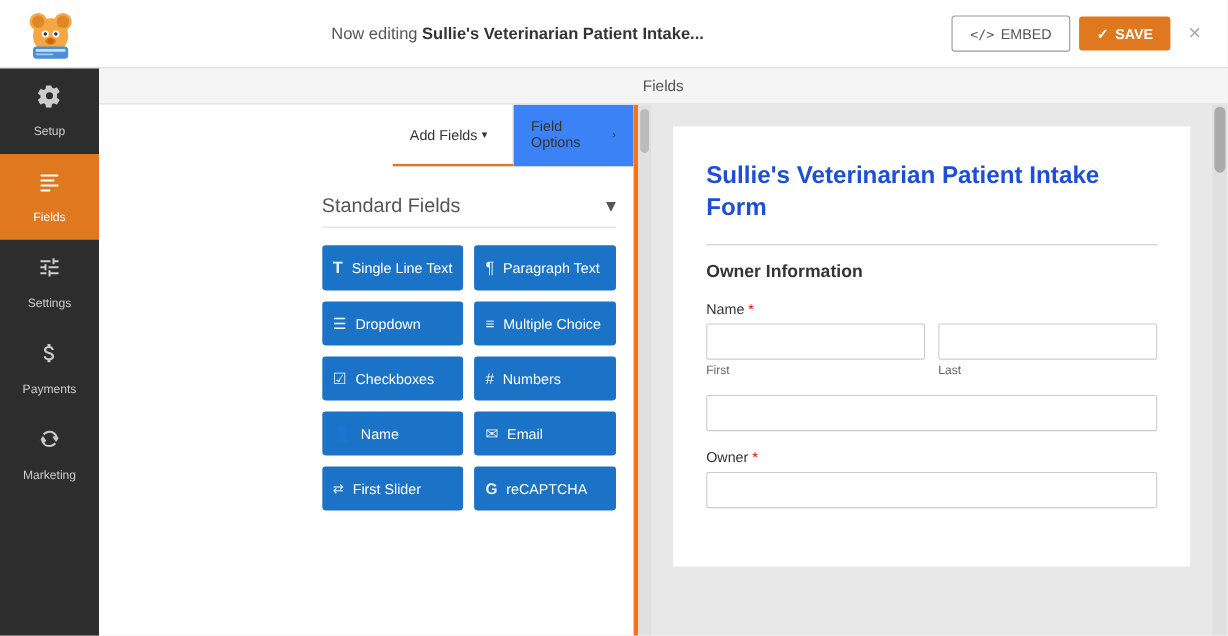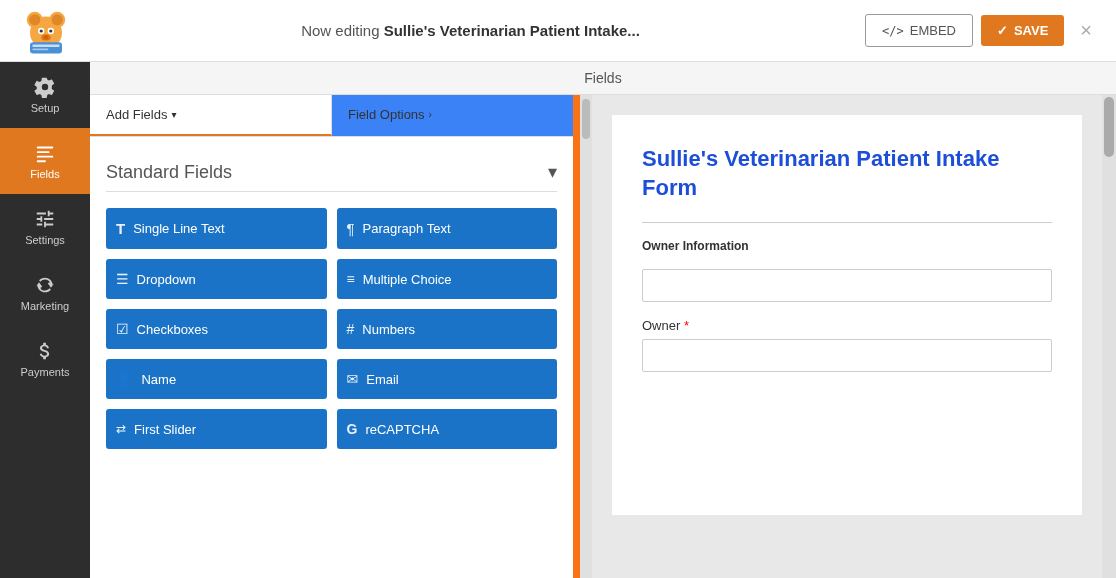--- a/index.html
+++ b/index.html
@@ -38,41 +38,41 @@
     
     .main-layout { display: flex; height: calc(578px - 62px); }
 
     
     .left-sidebar {
       width: 90px; background: #2d2d2d; display: flex; flex-direction: column;
       align-items: center; padding-top: 0;
     }
     .sidebar-item {
       width: 100%; display: flex; flex-direction: column; align-items: center;
-      padding: 14px 0; cursor: pointer; color: #ccc; font-size: 11px; gap: 4px;
+      padding: 14px 0; cursor: pointer; color: #ccc; font-size: 11px; gap: 16px;
     }
     .sidebar-item.active { background: #e07820; color: #fff; }
     .sidebar-item svg { width: 22px; height: 22px; fill: currentColor; }
 
     
     .content-area { flex: 1; display: flex; flex-direction: column; }
 
     
     .fields-header {
       background: #f5f5f5; text-align: center; padding: 8px;
       font-size: 14px; color: #555; border-bottom: 1px solid #ddd;
     }
 
     
     .fields-body { display: flex; flex: 1; overflow: hidden; }
 
     
     .left-panel {
-      width: 490px; background: #fff; border-right: 7px solid #f97316;
-      display: flex; flex-direction: column; overflow: hidden;
+      width: 490px; background: #fff; border-right: 4px solid #f97316;
+      display: flex; flex-direction: column; overflow: hidden; align-items: flex-end;
     }
     .panel-tabs {
       display: flex; border-bottom: 1px solid #ddd;
     }
     .panel-tab {
       flex: 1; padding: 12px 16px; cursor: pointer; font-size: 13px;
       color: #333; background: #3b82f6; border-bottom: 2px solid transparent;
       display: flex; align-items: center; gap: 4px;
     }
     .panel-tab.active { background: #fff; border-bottom: 2px solid #e07820; }
@@ -105,21 +105,21 @@
 
     
     .right-panel {
       flex: 1; background: #e8e8e8; overflow-y: auto; padding: 20px;
     }
     .form-preview {
       background: #fff; padding: 30px 30px; min-height: 400px;
     }
     .form-title { font-size: 22px; font-weight: bold; color: #1d4ed8; margin-bottom: 20px; line-height: 1.3; }
     .form-divider { border: none; border-top: 1px solid #ccc; margin: 16px 0; }
-    .form-section-title { font-size: 12px; font-weight: bold; color: #333; margin-bottom: 16px; }
+    .form-section-title { font-size: 16px; font-weight: bold; color: #333; margin-bottom: 16px; }
     .form-field { margin-bottom: 16px; }
     .form-field label { display: block; font-size: 13px; color: #333; margin-bottom: 6px; }
     .form-field label .required { color: red; }
     .name-row { display: flex; gap: 12px; }
     .name-row > div { flex: 1; }
     .name-sub-label { font-size: 11px; color: #666; margin-top: 4px; }
     .form-input {
       width: 100%; border: 1px solid #ccc; padding: 8px; border-radius: 2px;
       font-size: 13px; background: #fff;
     }
@@ -193,30 +193,30 @@
 
     <div class="sidebar-item">
       <svg viewBox="0 0 24 24">
         <path d="M3 17v2h6v-2H3zM3 5v2h10V5H3zm10 16v-2h8v-2h-8v-2h-2v6h2zM7 9v2H3v2h4v2h2V9H7zm14 4v-2H11v2h10zm-6-4h2V7h4V5h-4V3h-2v6z" fill="currentColor"></path>
       </svg>
       <span>Settings</span>
     </div>
 
     <div class="sidebar-item">
       <svg viewBox="0 0 24 24">
+        <path d="M11.8 10.9c-2.27-.59-3-1.2-3-2.15 0-1.09 1.01-1.85 2.7-1.85 1.78 0 2.44.85 2.5 2.1h2.21c-.07-1.72-1.12-3.3-3.21-3.81V3h-3v2.16c-1.94.42-3.5 1.68-3.5 3.61 0 2.31 1.91 3.46 4.7 4.13 2.5.6 3 1.48 3 2.41 0 .69-.49 1.79-2.7 1.79-2.06 0-2.87-.92-2.98-2.1h-2.2c.12 2.19 1.76 3.42 3.68 3.83V21h3v-2.15c1.95-.37 3.5-1.5 3.5-3.55 0-2.84-2.43-3.81-4.7-4.4z" fill="currentColor"></path>
+      </svg>
+      <span>Payments</span>
+    </div>
+
+    <div class="sidebar-item">
+      <svg viewBox="0 0 24 24">
         <path d="M18 11.03C17.52 8.18 15.04 6 12 6c-1.95 0-3.73.95-4.9 2.4L5.5 6.87C7.11 5.06 9.42 4 12 4c4.42 0 8.03 3.37 8.44 7.67L22 10l-3.5 5-3.5-5 2-.97zM12 18c1.95 0 3.73-.95 4.9-2.4l1.6 1.53C16.89 18.94 14.58 20 12 20c-4.42 0-8.03-3.37-8.44-7.67L2 14l3.5-5 3.5 5-2 .97C7.52 17.72 9.56 18 12 18z" fill="currentColor"></path>
       </svg>
       <span>Marketing</span>
-    </div>
-
-    <div class="sidebar-item">
-      <svg viewBox="0 0 24 24">
-        <path d="M11.8 10.9c-2.27-.59-3-1.2-3-2.15 0-1.09 1.01-1.85 2.7-1.85 1.78 0 2.44.85 2.5 2.1h2.21c-.07-1.72-1.12-3.3-3.21-3.81V3h-3v2.16c-1.94.42-3.5 1.68-3.5 3.61 0 2.31 1.91 3.46 4.7 4.13 2.5.6 3 1.48 3 2.41 0 .69-.49 1.79-2.7 1.79-2.06 0-2.87-.92-2.98-2.1h-2.2c.12 2.19 1.76 3.42 3.68 3.83V21h3v-2.15c1.95-.37 3.5-1.5 3.5-3.55 0-2.84-2.43-3.81-4.7-4.4z" fill="currentColor"></path>
-      </svg>
-      <span>Payments</span>
     </div>
 
   </div>
 
   <div class="content-area">
 
     <div class="fields-header">
       <span>Fields</span>
     </div>
 
@@ -304,20 +304,35 @@
 
       <div class="right-panel">
         <div class="form-preview">
 
           <div class="form-title">Sullie's Veterinarian Patient Intake Form</div>
 
           <hr class="form-divider">
 
           <div class="form-section-title">Owner Information</div>
 
+          <div class="form-field">
+            <label>
+              <span>Name</span><span class="required"> *</span>
+            </label>
+            <div class="name-row">
+              <div>
+                <input type="text" class="form-input" value="" style="">
+                <div class="name-sub-label">First</div>
+              </div>
+              <div>
+                <input type="text" class="form-input" value="" style="">
+                <div class="name-sub-label">Last</div>
+              </div>
+            </div>
+          </div>
 
           <div class="form-field">
             <input type="email" class="form-input" value="" style="max-width: 420px;">
           </div>
 
           <div class="form-field">
             <label>
               <span>Owner</span><span class="required"> *</span>
             </label>
             <input type="text" class="form-input" value="" style="max-width: 420px;">

